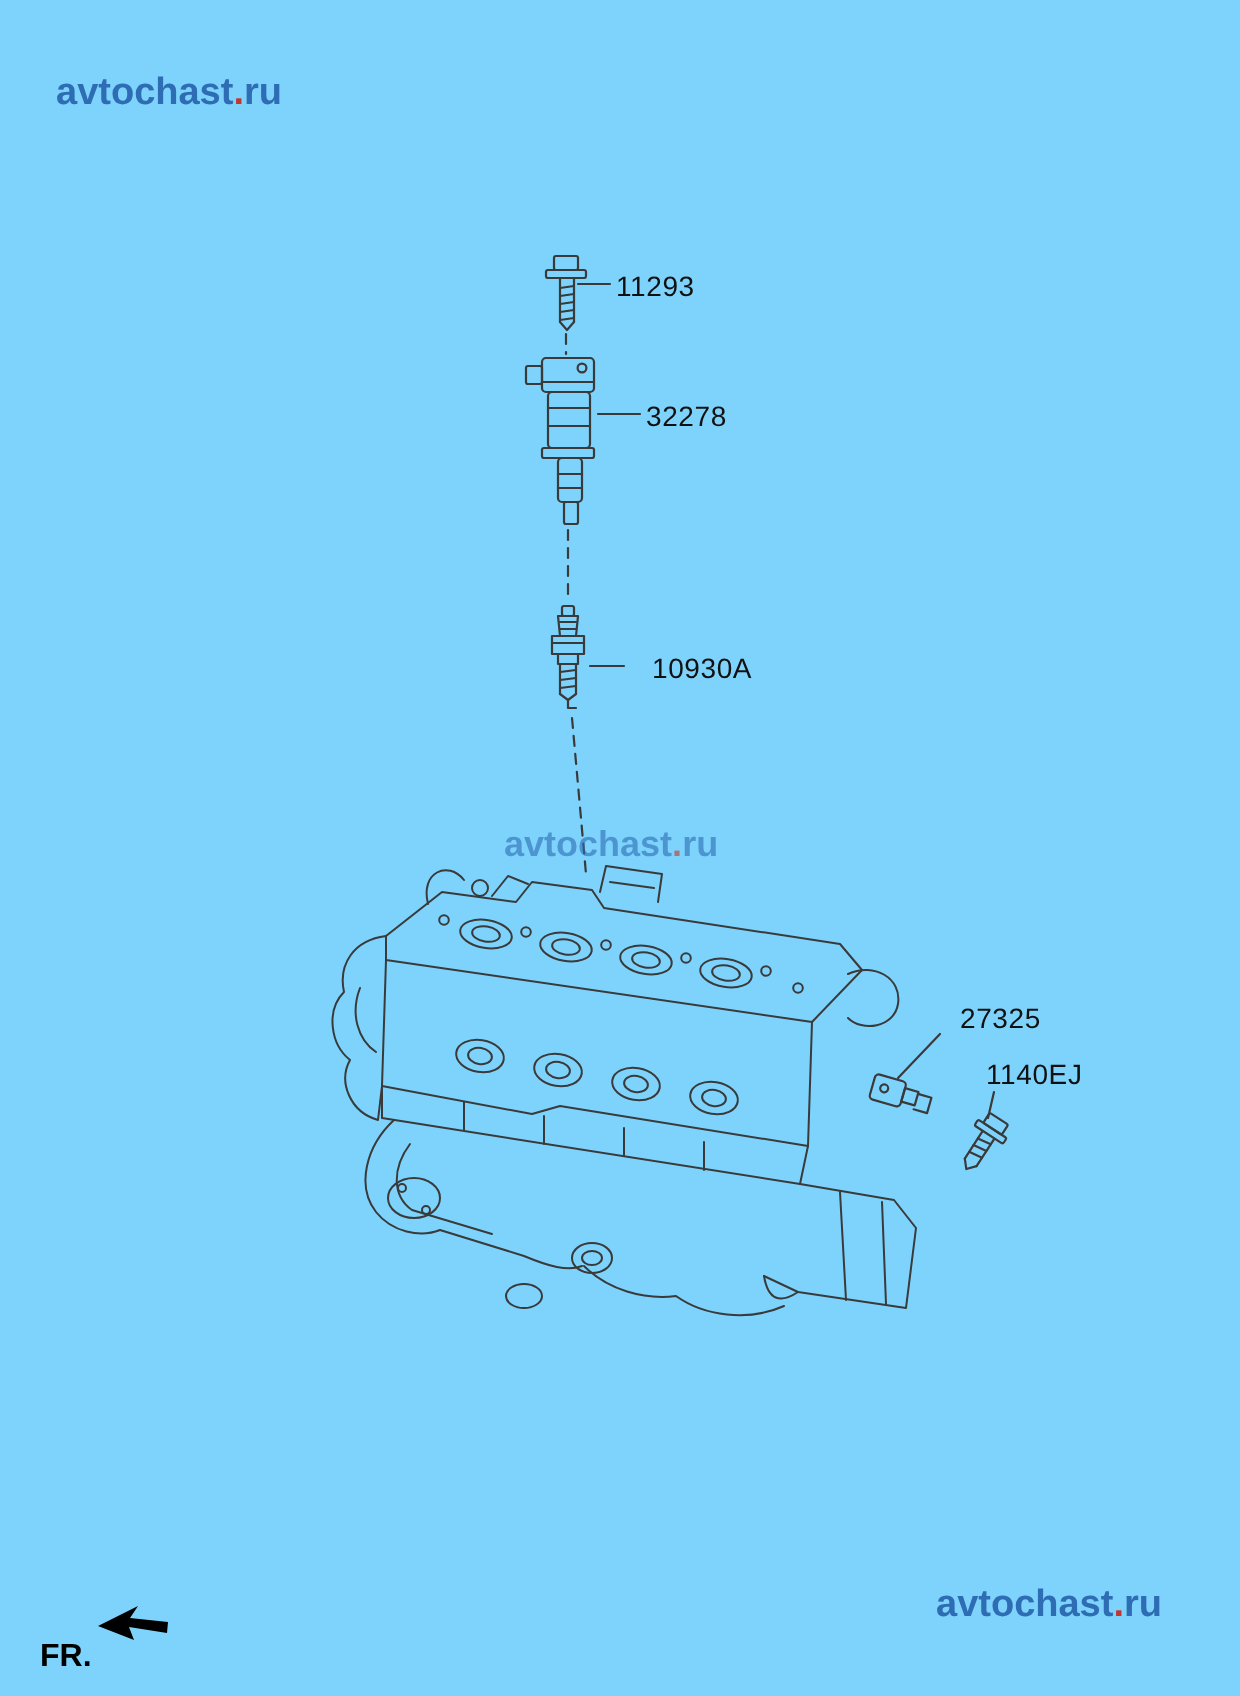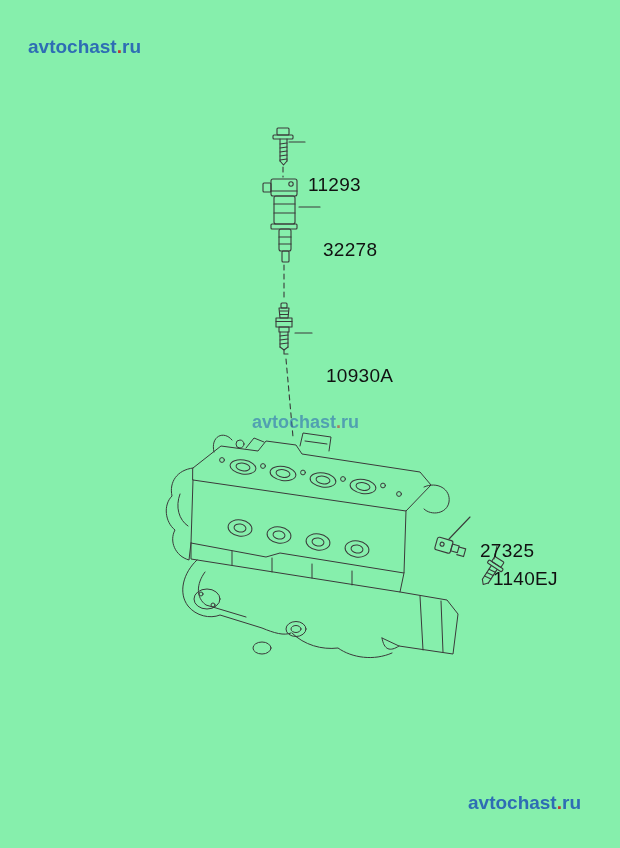--- a/index.html
+++ b/index.html
@@ -1,32 +1,31 @@
 <!DOCTYPE html>
 <html style="--wm-color: #2e6db4; --wm-dot: #c5342c; --line-color: #3a3a3a;"><head>
 <meta charset="utf-8">
 <style>
   * { margin: 0; padding: 0; box-sizing: border-box; }
   html, body { background: #ffffff; }
   .page {
     position: relative;
     width: 620px;
     height: 848px;
-    background: #86efac;
+    background: #7dd3fc;
     overflow: hidden;
     font-family: "Liberation Sans", sans-serif;
   }
   svg.diagram { position: absolute; left: 0; top: 0; color: var(--line-color, #3a3a3a); }
   .callout {
     position: absolute;
-    font-size: 19px;
+    font-size: 14px;
     color: #111;
     letter-spacing: 0.3px;
     white-space: nowrap;
-    margin-top: 39px;
   }
   .watermark {
     position: absolute;
     font-weight: bold;
     font-size: 19px;
     color: var(--wm-color, #2e6db4);
     white-space: nowrap;
   }
   .watermark .dot { color: var(--wm-dot, #c5342c); }
   .wm-center { font-size: 18px; opacity: 0.6; }
@@ -167,14 +166,20 @@
   <div class="watermark" style="left:468px; top:792px;">
     <span>avtochast</span><span class="dot">.</span><span>ru</span>
   </div>
 
   <div class="callout" style="left:308px; top:135px;">11293</div>
   <div class="callout" style="left:323px; top:200px;">32278</div>
   <div class="callout" style="left:326px; top:326px;">10930A</div>
   <div class="callout" style="left:480px; top:501px;">27325</div>
   <div class="callout" style="left:493px; top:529px;">1140EJ</div>
 
+  <div class="fr">
+    <svg class="fr-arrow" width="42" height="24" viewBox="0 0 42 24">
+      <path d="M3 13 L23 3 L19 9 L38 11 L37.5 16.5 L18.5 13.5 L21 20 Z" fill="#000"></path>
+    </svg>
+    <div class="fr-label">FR.</div>
+  </div>
 
 </div>
 
 </body></html>

